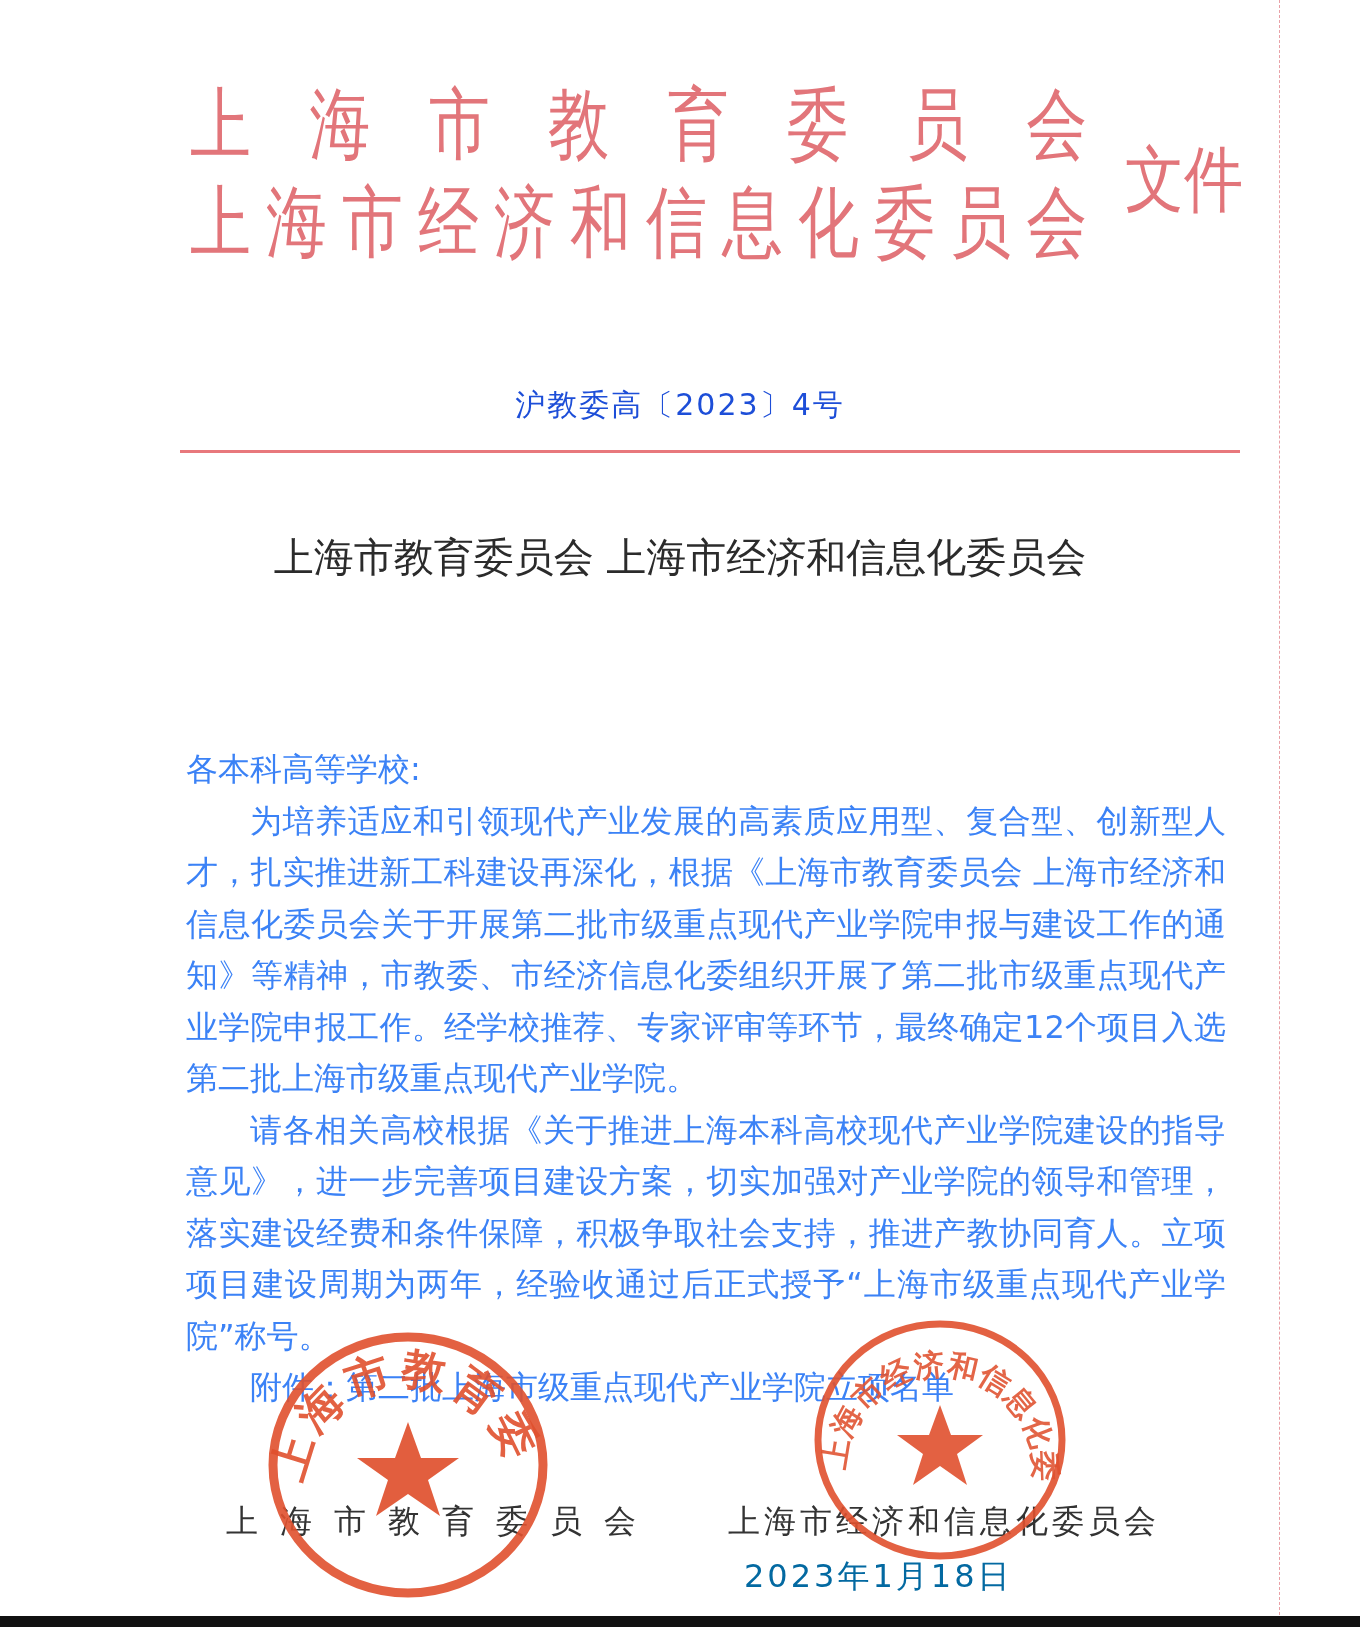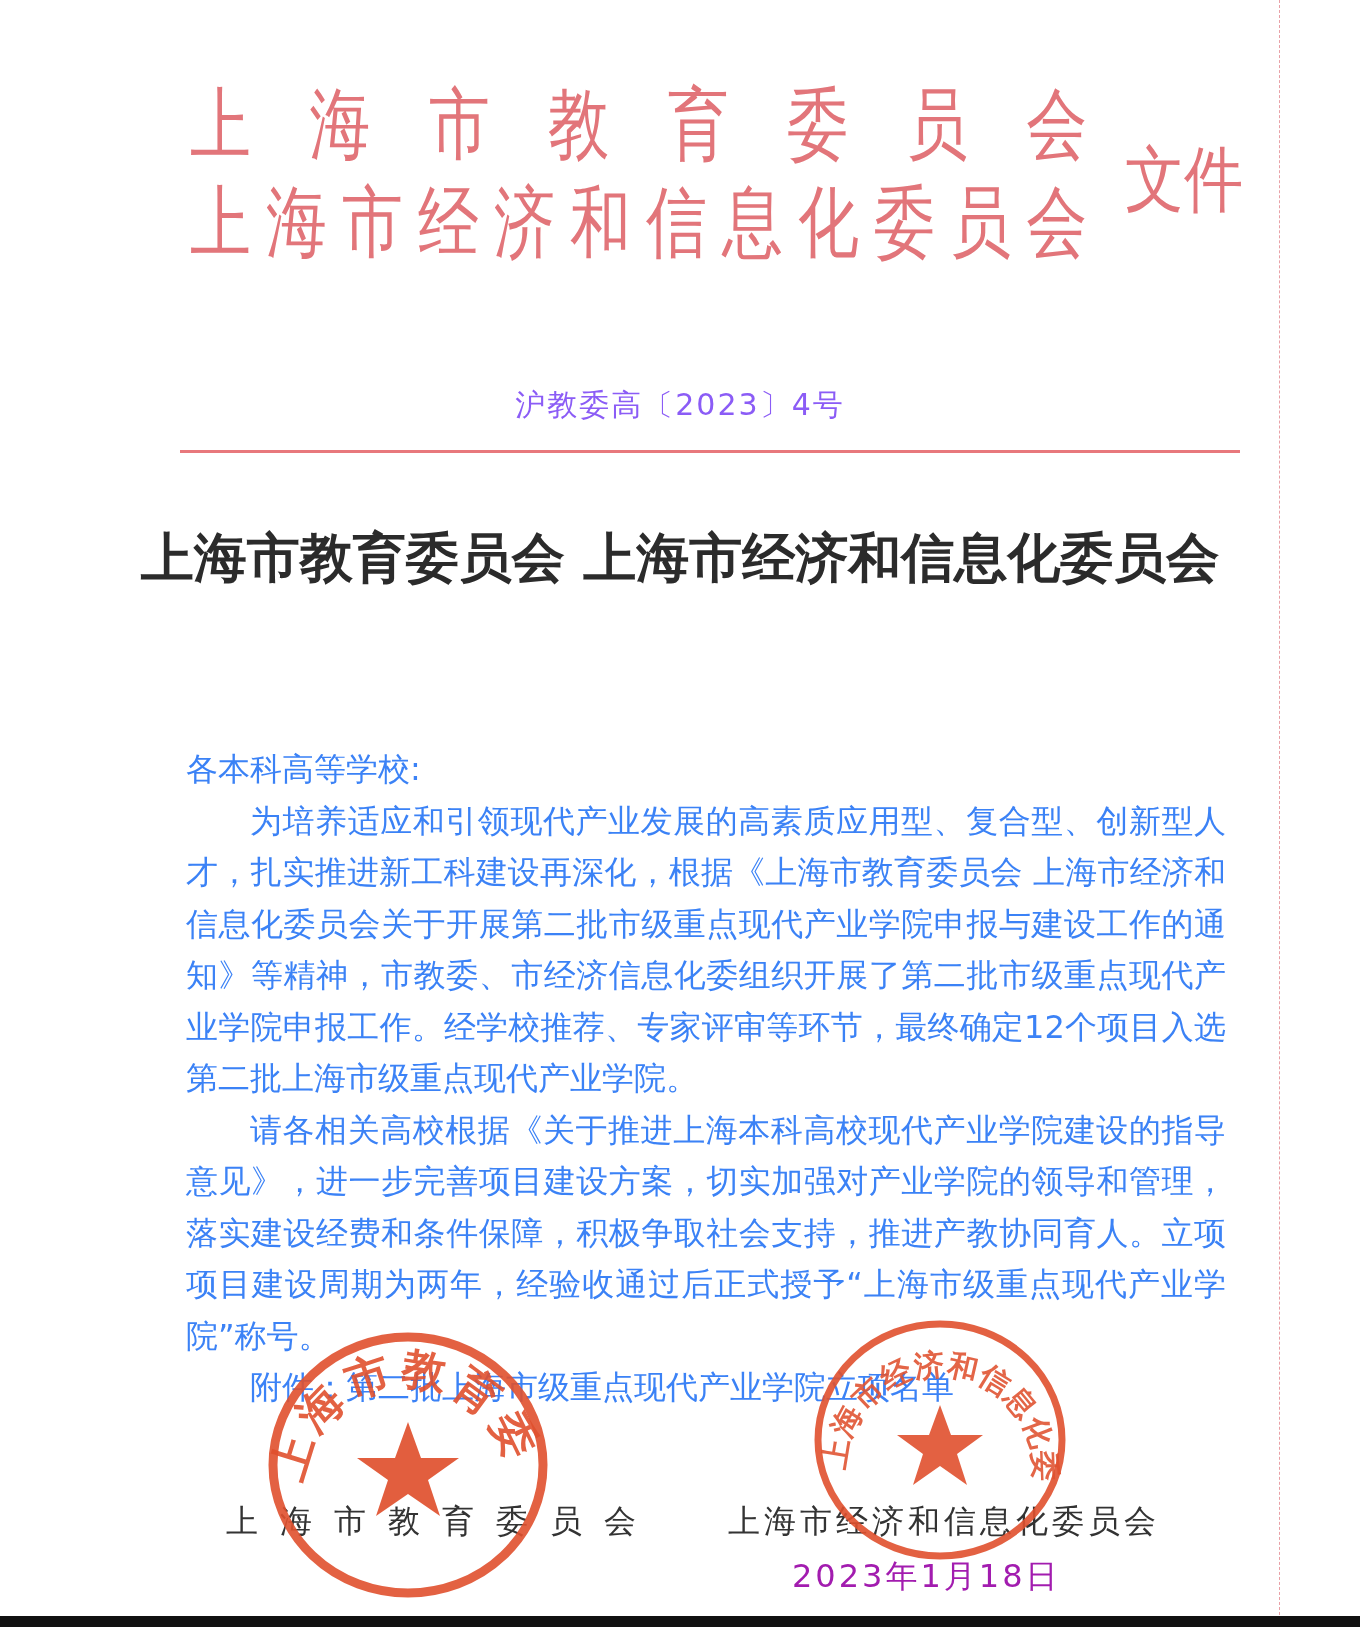--- a/index.html
+++ b/index.html
@@ -27,32 +27,32 @@
     .mh-line span { display: inline-block; }
     .mh-line.l2 { margin-top: 6px; }
     .mh-suffix {
       position: absolute; left: 1125px; top: 132px; color: #e2757a;
       font-family: "DejaVu Sans", "Liberation Sans", sans-serif;
       font-size: 72px; transform: scaleX(0.82); transform-origin: left center;
     }
 
     .doc-number {
       position: absolute; left: 0; width: 1360px; top: 385px; text-align: center;
-      font-size: 30px; color: #8b5cf6; letter-spacing: 2px;
+      font-size: 30px; color: #1d4ed8; letter-spacing: 2px;
       font-family: "DejaVu Sans", "Liberation Sans", sans-serif;
     }
     .red-rule {
       position: absolute; left: 180px; top: 450px; width: 1060px; height: 3px;
       background: #e8787c;
     }
 
     .title-block { position: absolute; left: 0; width: 1360px; top: 530px; text-align: center; }
     .title-line {
       font-family: "DejaVu Serif", "Liberation Serif", serif;
-      font-weight: bold; font-size: 53px; line-height: 54px; color: #2b2b2b;
+      font-weight: normal; font-size: 40px; line-height: 54px; color: #2b2b2b;
       letter-spacing: 0;
     }
 
     .body {
       position: absolute; left: 186px; top: 744px; width: 1040px;
       font-family: "DejaVu Sans", "Liberation Sans", sans-serif;
       font-size: 32px; line-height: 51.5px; color: #3b82f6;
       text-align: justify; text-justify: inter-character;
     }
     .body p { margin: 0; }
@@ -63,23 +63,23 @@
       position: absolute; left: 226px; top: 1500px;
       font-family: "DejaVu Sans", "Liberation Sans", sans-serif;
       font-size: 32px; letter-spacing: 22px; color: #333;
     }
     .signature-right {
       position: absolute; left: 728px; top: 1500px;
       font-family: "DejaVu Sans", "Liberation Sans", sans-serif;
       font-size: 32px; letter-spacing: 4px; color: #333;
     }
     .sign-date {
-      position: absolute; left: 792px; top: 1555px;
+      position: absolute; left: 744px; top: 1555px;
       font-family: "DejaVu Sans", "Liberation Sans", sans-serif;
-      font-size: 32px; letter-spacing: 3px; color: #a21caf;
+      font-size: 32px; letter-spacing: 3px; color: #0369a1;
     }
 
     .seal { position: absolute; pointer-events: none; }
     .seal svg { display: block; }
     .seal-left { left: 258px; top: 1330px; }
     .seal-right { left: 805px; top: 1315px; }
 
     .bottom-bar {
       position: absolute; left: 0; top: 1616px; width: 1360px; height: 11px; background: #111;
     }

